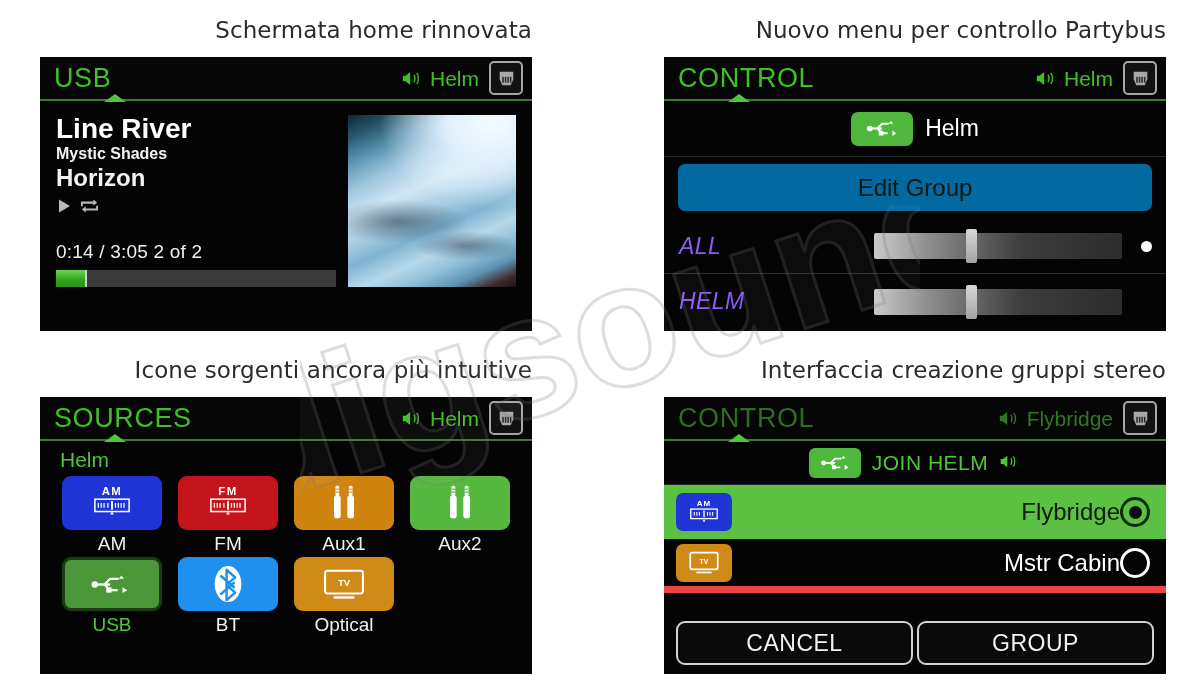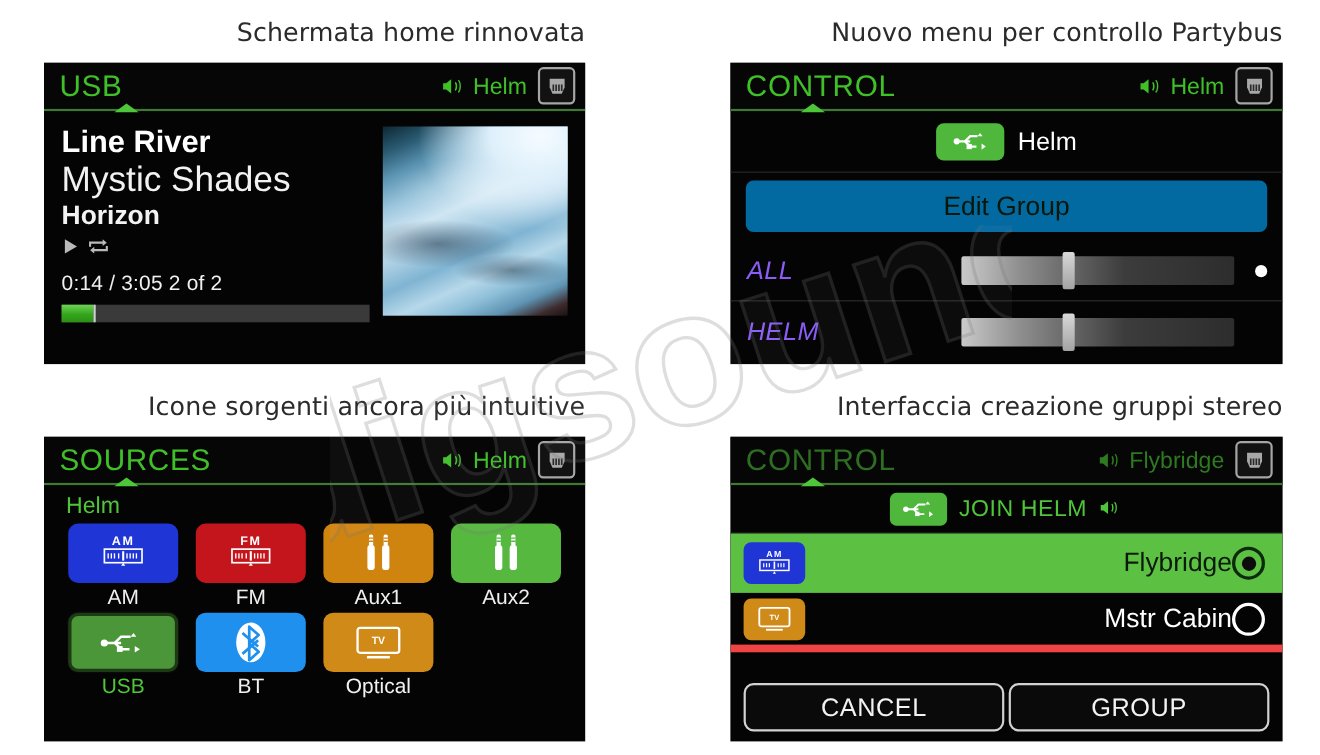--- a/index.html
+++ b/index.html
@@ -95,25 +95,25 @@
     border-left: 11px solid transparent;
     border-right: 11px solid transparent;
     border-bottom: 8px solid #4ec63a;
     z-index: 3;
   }
 
   
   .np { display: flex; padding: 12px 14px 12px 16px; height: 204px; }
   .np-left { flex: 1; display: flex; flex-direction: column; min-width: 0; }
   .np-title  { color: #fff; font-size: 28px; font-weight: bold; line-height: 1.16; }
-  .np-artist { color: #f2f2f2; font-size: 32px; font-weight: normal; line-height: 1.16; }
+  .np-artist { color: #f2f2f2; font-size: 16px; font-weight: bold; line-height: 1.16; }
   .np-album  { color: #f2f2f2; font-size: 24px; font-weight: bold; line-height: 1.16; }
   .np-icons  { display: flex; align-items: center; gap: 8px; margin-top: 3px; height: 22px; }
   .np-icons svg { display: block; }
-  .np-time   { color: #f0f0f0; font-size: 19px; margin-top: 13px; letter-spacing: .2px; }
+  .np-time   { color: #f0f0f0; font-size: 19px; margin-top: 24px; letter-spacing: .2px; }
   .np-bar {
     margin-top: 7px; height: 17px; width: 280px;
     background: #3a3a3a;
     position: relative;
   }
   .np-bar-fill {
     position: absolute; left: 0; top: 0; bottom: 0;
     width: 11%;
     background: linear-gradient(180deg,#6ed455 0%,#33a61c 55%,#2d8f18 100%);
     border-right: 2px solid #cfcfcf;

